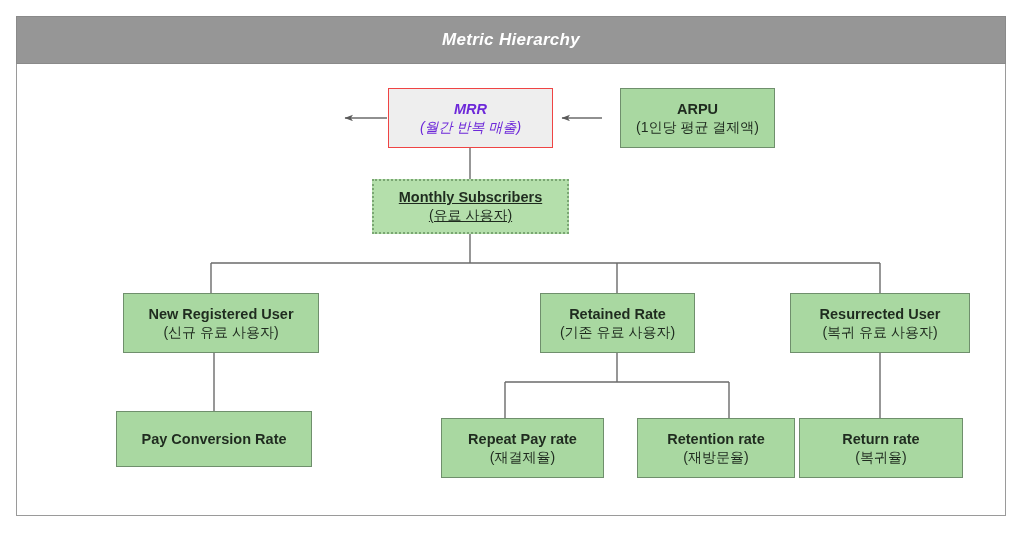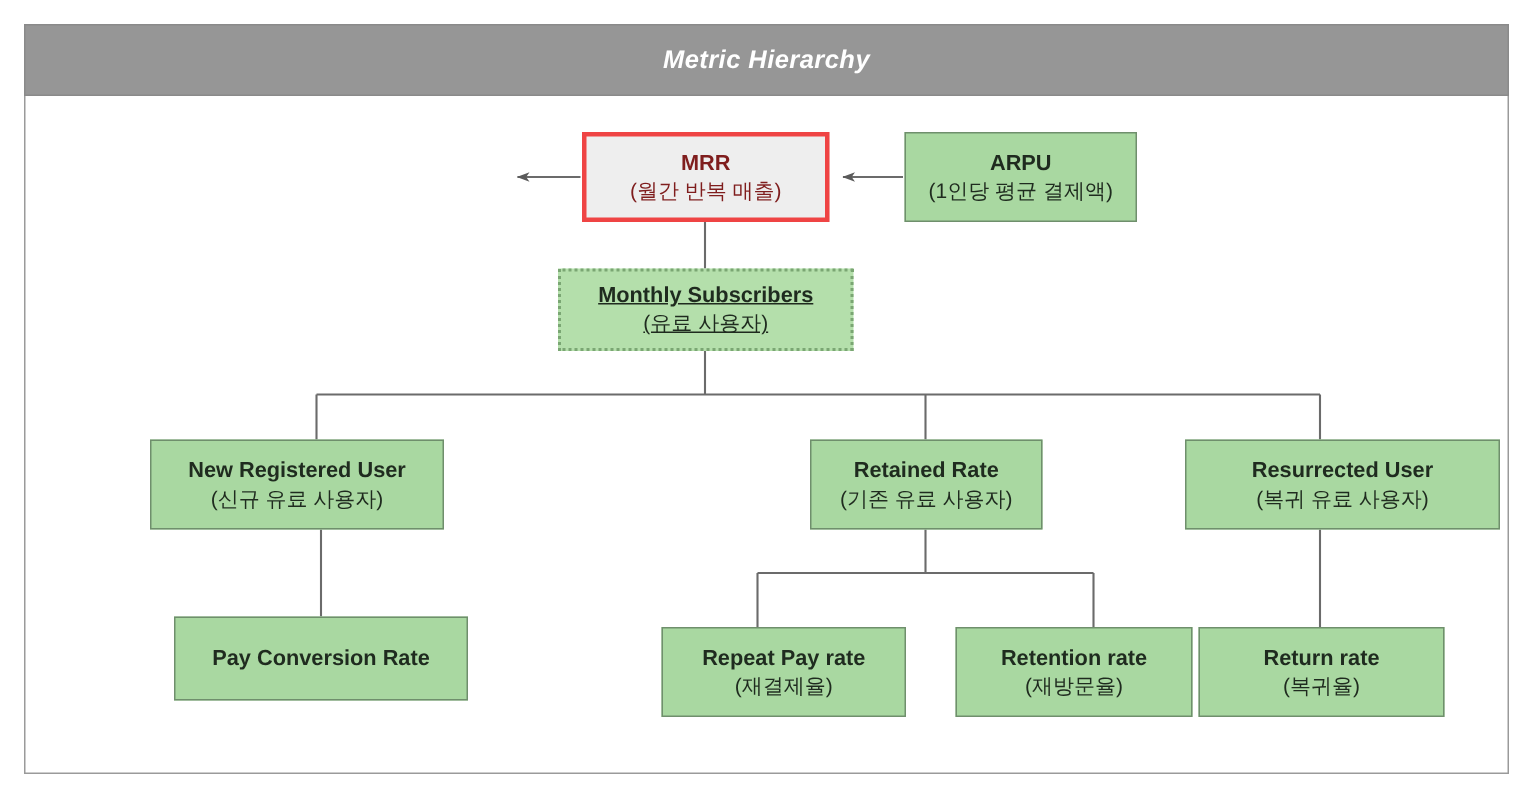--- a/index.html
+++ b/index.html
@@ -88,22 +88,23 @@
     white-space: nowrap;
     margin-top: 1px;
   }
 
   .node.green {
     background: #a9d8a1;
     border: 1px solid #6f8f6c;
   }
   .node.grey {
     background: #eeeeee;
-    border: 3px solid #ef4444;
-    color: #7f1d1d;
+    border: 1px solid #ef4444;
+    color: #6d28d9;
+    font-style: italic;
   }
   .node.dashed {
     background: #b4dfab;
     border: 2px dotted #7aa673;
   }
 </style>
 </head>
 <body>
 
 <div id="canvas">
@@ -137,41 +138,41 @@
       <line x1="880" y1="353" x2="880" y2="418"></line>
     </g>
   </svg>
 
 
   <div class="node grey" style="left:388px; top:88px; width:165px; height:60px;">
     <span class="t1">MRR</span>
     <span class="t2">(월간 반복 매출)</span>
   </div>
 
-  <div class="node green" style="left:603px; top:88px; width:155px; height:60px;">
+  <div class="node green" style="left:620px; top:88px; width:155px; height:60px;">
     <span class="t1">ARPU</span>
     <span class="t2">(1인당 평균 결제액)</span>
   </div>
 
   <div class="node dashed" style="left:372px; top:179px; width:197px; height:55px;text-decoration:underline;">
     <span class="t1">Monthly Subscribers</span>
     <span class="t2">(유료 사용자)</span>
   </div>
 
-  <div class="node green" style="left:100px; top:293px; width:196px; height:60px;">
+  <div class="node green" style="left:123px; top:293px; width:196px; height:60px;">
     <span class="t1">New Registered User</span>
     <span class="t2">(신규 유료 사용자)</span>
   </div>
 
   <div class="node green" style="left:540px; top:293px; width:155px; height:60px;">
     <span class="t1">Retained Rate</span>
     <span class="t2">(기존 유료 사용자)</span>
   </div>
 
-  <div class="node green" style="left:790px; top:293px; width:210px; height:60px;">
+  <div class="node green" style="left:790px; top:293px; width:180px; height:60px;">
     <span class="t1">Resurrected User</span>
     <span class="t2">(복귀 유료 사용자)</span>
   </div>
 
   <div class="node green" style="left:116px; top:411px; width:196px; height:56px;">
     <span class="t1">Pay Conversion Rate</span>
   </div>
 
   <div class="node green" style="left:441px; top:418px; width:163px; height:60px;">
     <span class="t1">Repeat Pay rate</span>

